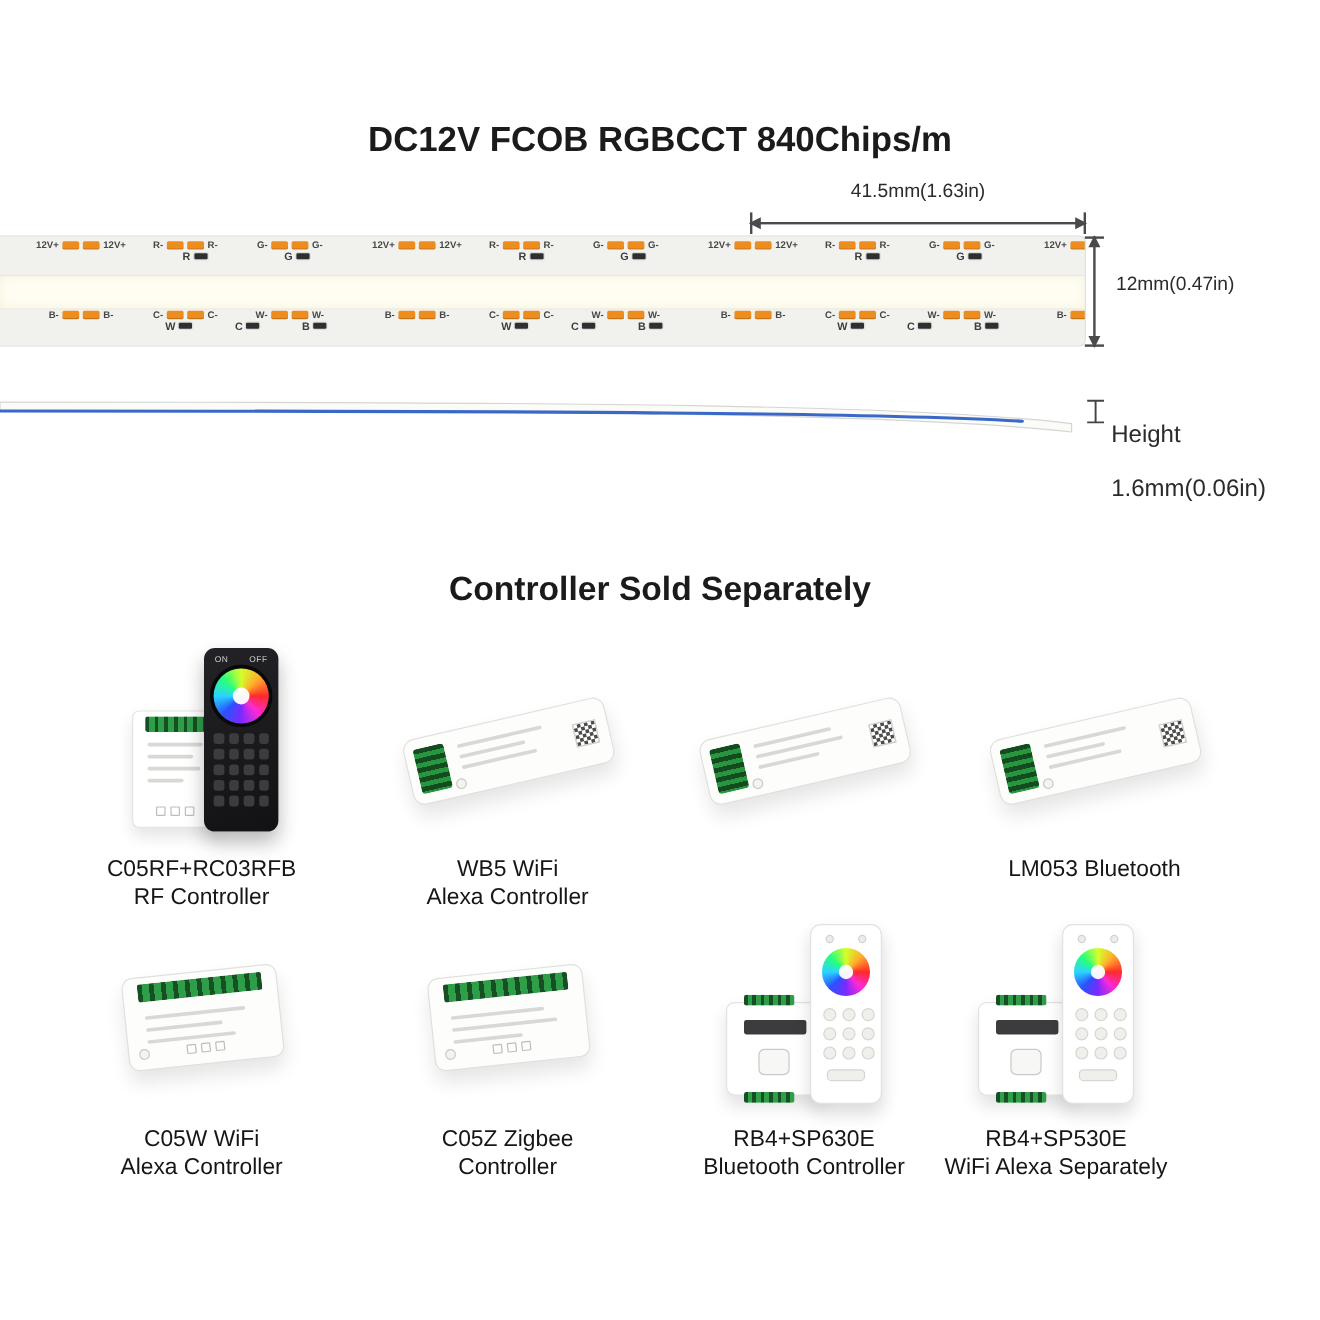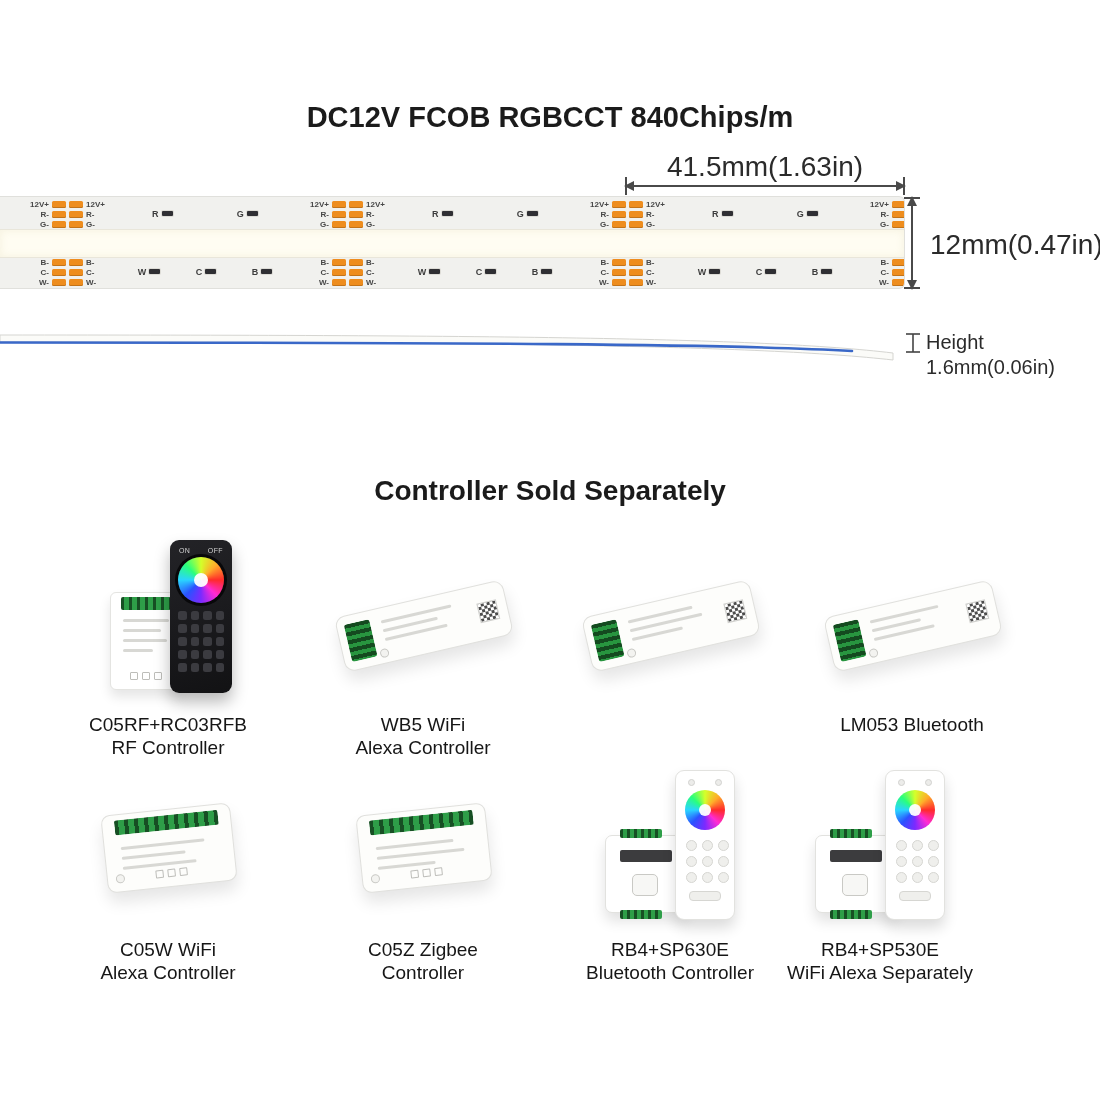--- a/index.html
+++ b/index.html
@@ -6,21 +6,21 @@
   #stage{position:relative;width:1100px;height:1100px;background:#ffffff;overflow:hidden;
          font-family:"Liberation Sans","DejaVu Sans",sans-serif;color:#1a1a1a;}
 
   
   .page-title{position:absolute;left:0;right:0;top:82px;text-align:center;
               font-size:29px;font-weight:700;color:#1b1b1b;}
   .section-title{position:absolute;left:0;right:0;top:452px;text-align:center;
                  font-size:28px;font-weight:700;color:#1b1b1b;}
 
   
-  .dim-text{position:absolute;font-size:28px;color:#2b2b2b;}
+  .dim-text{position:absolute;font-size:16px;color:#2b2b2b;}
   .dim-w-label{left:625px;top:151px;width:280px;text-align:center;}
   .dim-v-label{left:930px;top:229px;}
   .arrow-h{position:absolute;left:625px;top:185px;width:280px;height:2px;background:#4a4a4a;}
   .arrow-h::before{content:"";position:absolute;left:-1px;top:-4px;border-top:5px solid transparent;
                    border-bottom:5px solid transparent;border-right:10px solid #4a4a4a;}
   .arrow-h::after{content:"";position:absolute;right:-1px;top:-4px;border-top:5px solid transparent;
                   border-bottom:5px solid transparent;border-left:10px solid #4a4a4a;}
   .arrow-h .tick{position:absolute;top:-8px;width:2px;height:18px;background:#4a4a4a;}
   .arrow-h .tick.l{left:0;}.arrow-h .tick.r{right:0;}
 
@@ -33,38 +33,38 @@
   .arrow-v .cap.t{top:0;}.arrow-v .cap.b{bottom:0;}
 
   
   .strip{position:absolute;left:0;top:196px;width:905px;height:93px;background:#f1f1ee;
          border:1px solid #e0e0dc;border-left:none;border-radius:0 6px 6px 0;overflow:hidden;box-sizing:border-box;}
   .band{position:absolute;left:0;right:0;height:33px;}
   .band.top{top:0;}.band.bottom{bottom:0;}
   .cob{position:absolute;left:0;right:0;top:32px;height:27px;background:#fffdf2;
        border-top:1px solid #e9e6da;border-bottom:1px solid #e9e6da;
        box-shadow:inset 0 0 8px rgba(185,170,110,.14);}
-  .pad-cut{position:absolute;top:3px;display:flex;flex-direction:column;gap:2px;}
+  .pad-cut{position:absolute;top:3px;display:flex;flex-direction:row;gap:2px;}
   .pad-row{display:flex;align-items:center;gap:3px;height:8px;}
   .pad-lab{font-size:8px;font-weight:700;color:#474747;white-space:nowrap;}
   .pad-lab.r{width:24px;text-align:right;}
   .pad-lab.l{width:24px;text-align:left;}
   .pad{width:14px;height:7px;background:#ee8d1e;border-radius:1.5px;
        box-shadow:inset 0 -1px 0 rgba(0,0,0,.18);}
   .ch-group{position:absolute;top:0;height:100%;width:170px;display:flex;align-items:center;
             justify-content:space-around;}
   .ch{display:flex;align-items:center;gap:3px;}
   .ch b{font-size:9px;color:#3d3d3d;}
   .comp{width:11px;height:5px;background:#2f2f33;border-radius:1px;box-shadow:0 0 0 1px #dddcd6;}
 
   
   .side-view{position:absolute;left:0;top:326px;}
   .thick-tick{position:absolute;left:903px;top:331px;}
   .thick-text{position:absolute;left:926px;top:330px;font-size:20px;color:#2b2b2b;line-height:25px;}
-  .thick-text span{display:block;}
+  .thick-text span{display:block;margin-top:20px;}
 
   
   .card{position:absolute;width:240px;margin:0;}
   .art{position:relative;height:165px;}
   figcaption{margin-top:8px;text-align:center;font-size:19px;font-weight:500;color:#161616;line-height:1.22;}
   figcaption span{display:block;}
 
   .pline{position:absolute;height:3px;background:#d8d8d4;border-radius:2px;}
   .hole{position:absolute;width:7px;height:7px;border-radius:50%;border:1.5px solid #c9c9c5;background:#f3f3f0;}
   .cert{position:absolute;left:0;right:0;bottom:9px;display:flex;justify-content:center;gap:4px;}

